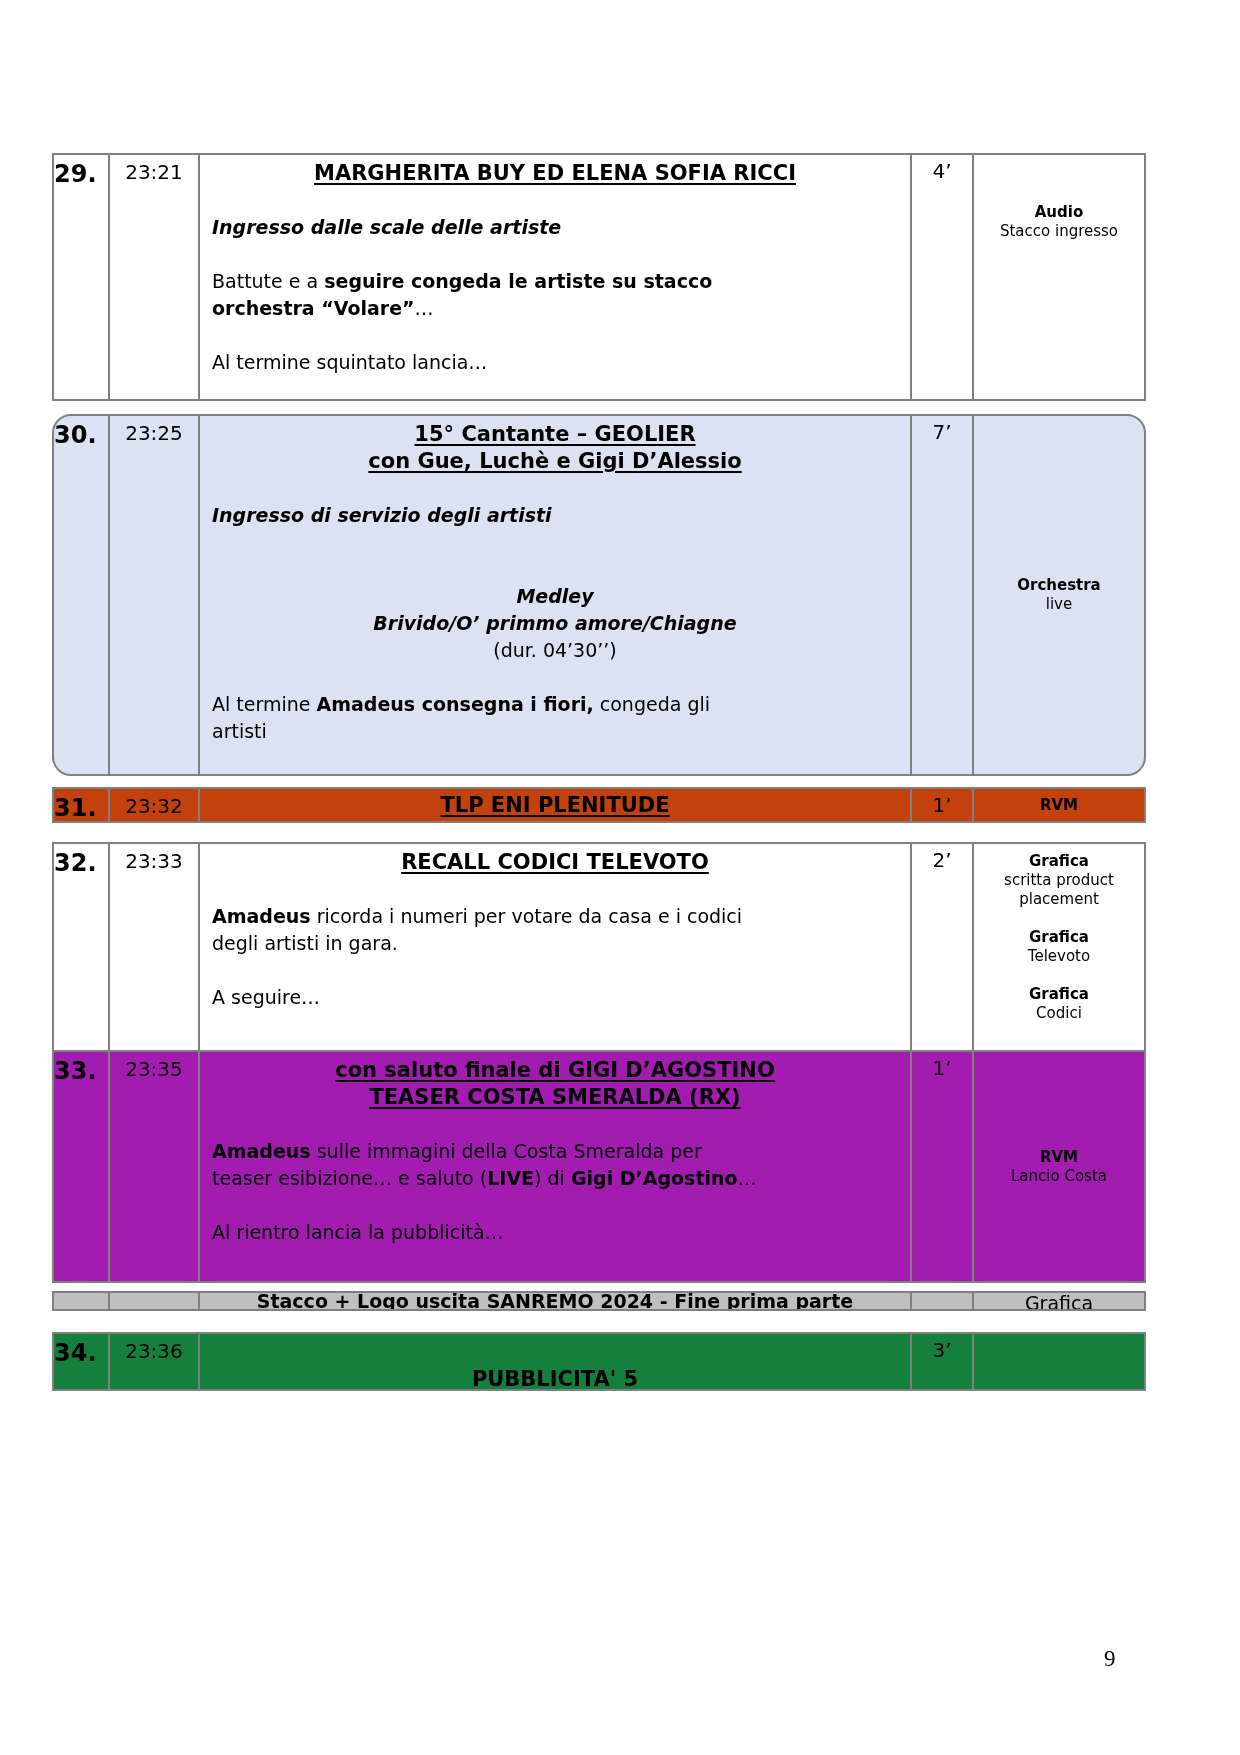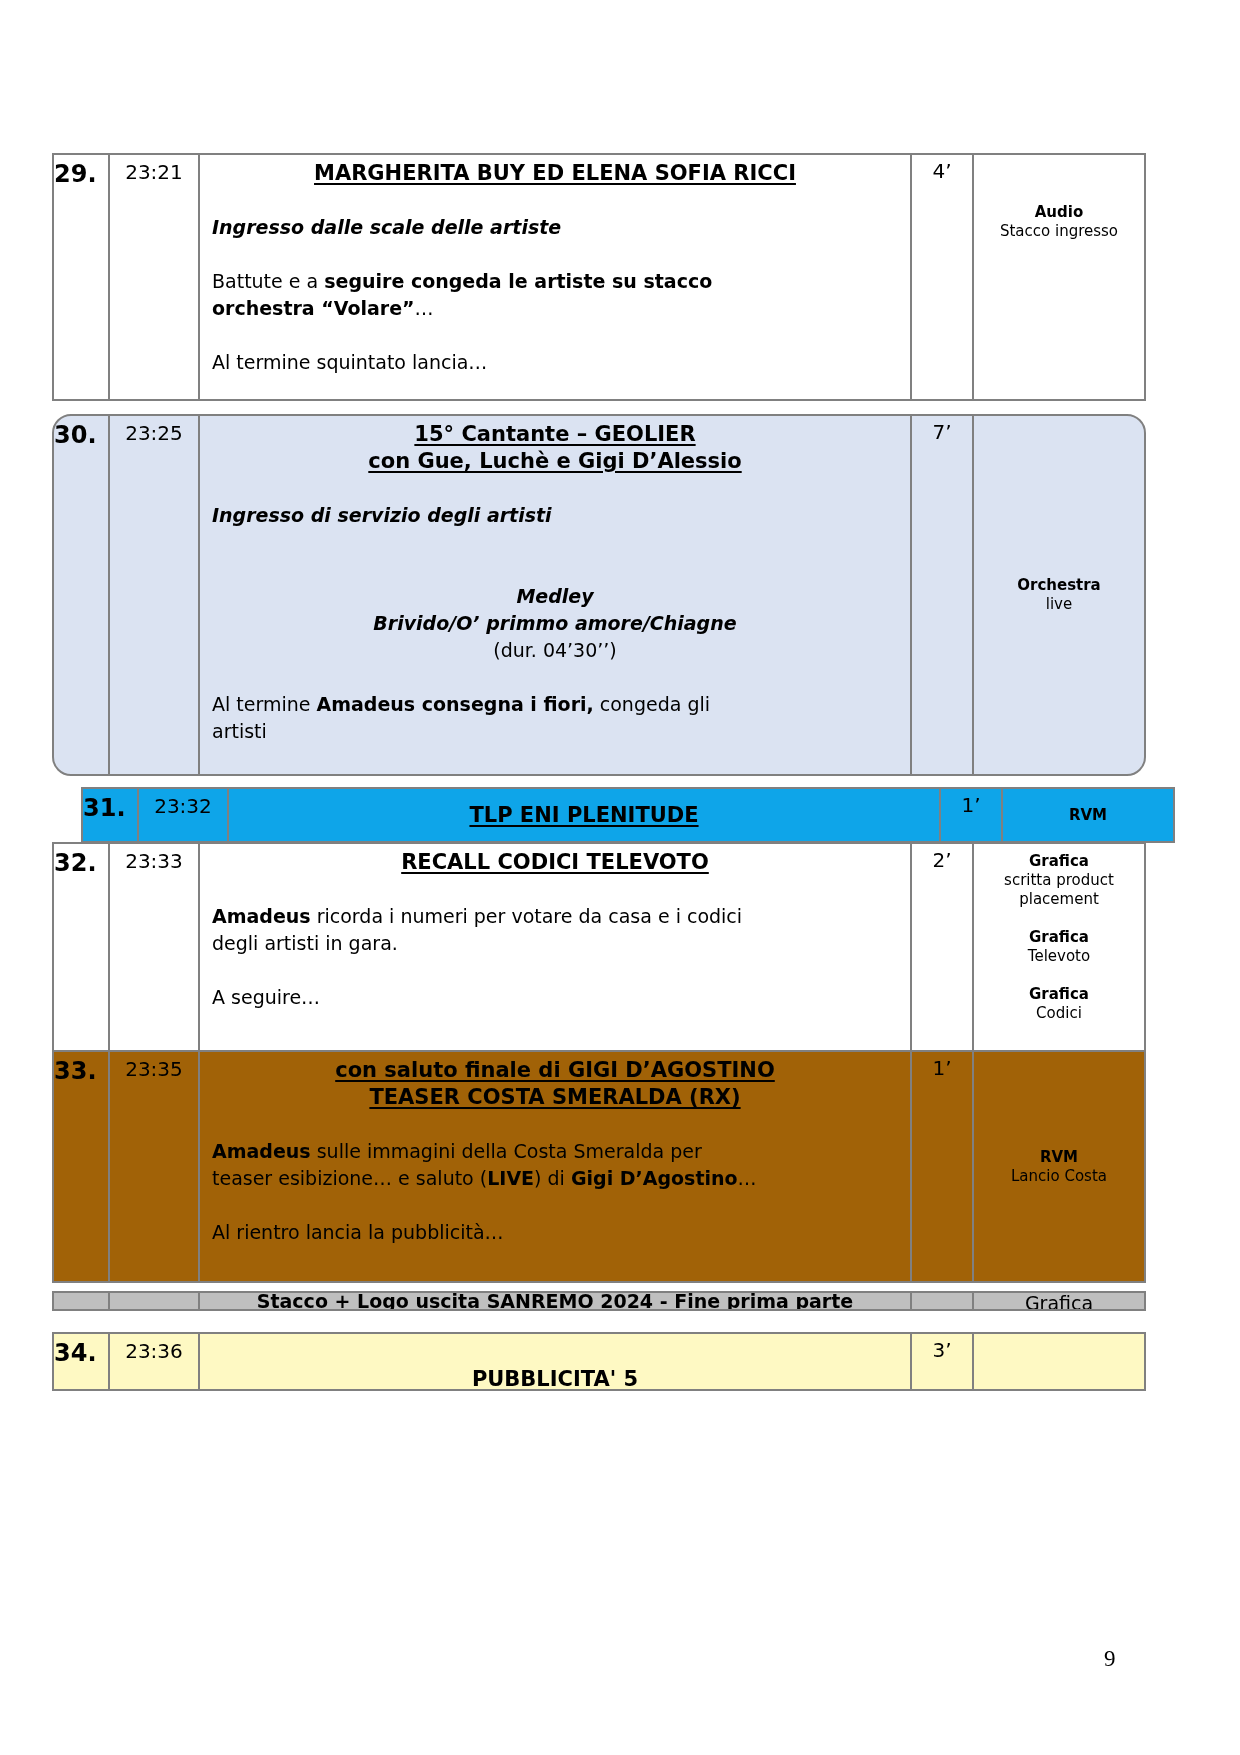--- a/index.html
+++ b/index.html
@@ -85,21 +85,21 @@
         <div class="line l">&nbsp;</div>
         <div class="line l"><span>Al termine </span><span class="b">Amadeus consegna i fiori,</span><span> congeda gli</span></div>
         <div class="line l"><span>artisti</span></div>
       </div>
       <div class="cell dur">7’</div>
       <div class="cell notes vcenter">
         <div class="nline"><span class="b">Orchestra</span></div>
         <div class="nline"><span>live</span></div>
       </div>
     </div>
-    <div class="row" style="top: 787px; height: 56px; background: #0ea5e9; margin-left: 29px;">
+    <div class="row" style="top: 787px; height: 36px; background: #c2410c;">
       <div class="cell num">31.</div>
       <div class="cell time">23:32</div>
       <div class="cell desc vcenter">
         <div class="line c title"><span class="b u">TLP ENI PLENITUDE</span></div>
       </div>
       <div class="cell dur">1’</div>
       <div class="cell notes vcenter">
         <div class="nline"><span class="b">RVM</span></div>
       </div>
     </div>
@@ -119,21 +119,21 @@
         <div class="nline"><span class="b">Grafica</span></div>
         <div class="nline"><span>scritta product placement</span></div>
         <div class="nline">&nbsp;</div>
         <div class="nline"><span class="b">Grafica</span></div>
         <div class="nline"><span>Televoto</span></div>
         <div class="nline">&nbsp;</div>
         <div class="nline"><span class="b">Grafica</span></div>
         <div class="nline"><span>Codici</span></div>
       </div>
     </div>
-    <div class="row" style="top: 1050px; height: 233px; background: #a16207;">
+    <div class="row" style="top: 1050px; height: 233px; background: #a21caf;">
       <div class="cell num">33.</div>
       <div class="cell time">23:35</div>
       <div class="cell desc">
         <div class="line c title"><span class="b u">con saluto finale di GIGI D’AGOSTINO</span></div>
         <div class="line c title"><span class="b u">TEASER COSTA SMERALDA (RX)</span></div>
         <div class="line l">&nbsp;</div>
         <div class="line l"><span class="b">Amadeus</span><span> sulle immagini della Costa Smeralda per</span></div>
         <div class="line l"><span>teaser esibizione… e saluto (</span><span class="b">LIVE</span><span>) di </span><span class="b">Gigi D’Agostino</span><span>…</span></div>
         <div class="line l">&nbsp;</div>
         <div class="line l"><span>Al rientro lancia la pubblicità…</span></div>
@@ -148,21 +148,21 @@
       <div class="cell num"></div>
       <div class="cell time"></div>
       <div class="cell desc vcenter">
         <div class="line c"><span class="b">Stacco + Logo uscita SANREMO 2024 - Fine prima parte</span></div>
       </div>
       <div class="cell dur"></div>
       <div class="cell notes vcenter large">
         <div class="nline"><span>Grafica</span></div>
       </div>
     </div>
-    <div class="row" style="top: 1332px; height: 59px; background: #fef9c3;">
+    <div class="row" style="top: 1332px; height: 59px; background: #15803d;">
       <div class="cell num">34.</div>
       <div class="cell time">23:36</div>
       <div class="cell desc">
         <div class="line l">&nbsp;</div>
         <div class="line c title"><span class="b u">PUBBLICITA' 5</span></div>
       </div>
       <div class="cell dur">3’</div>
       <div class="cell notes vcenter"></div>
     </div>
   </div>

